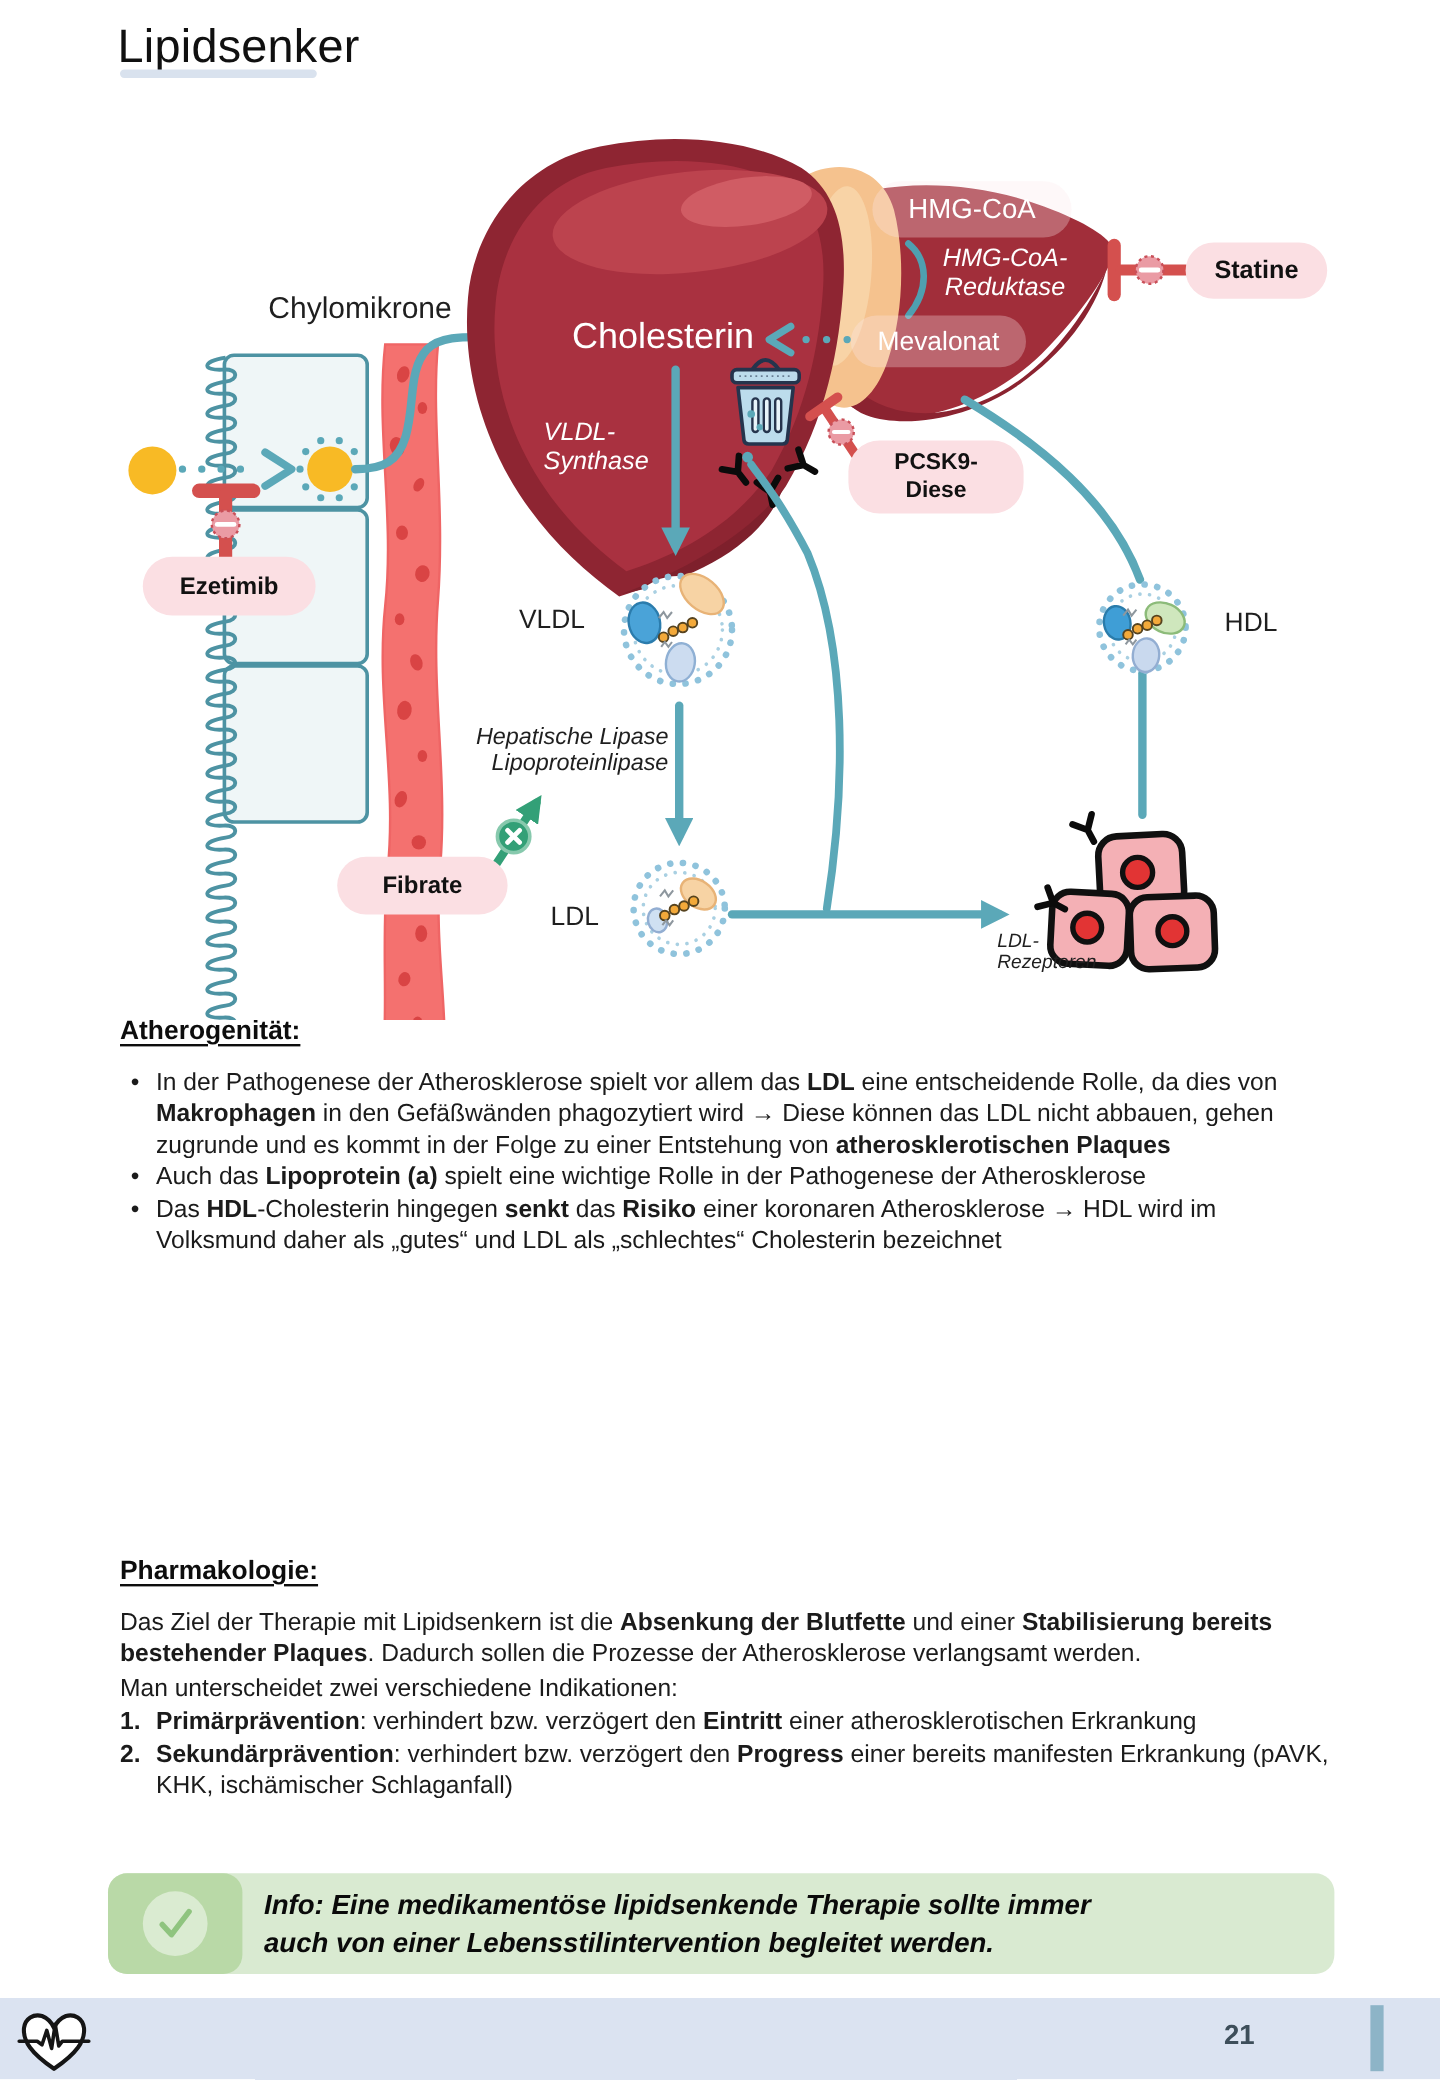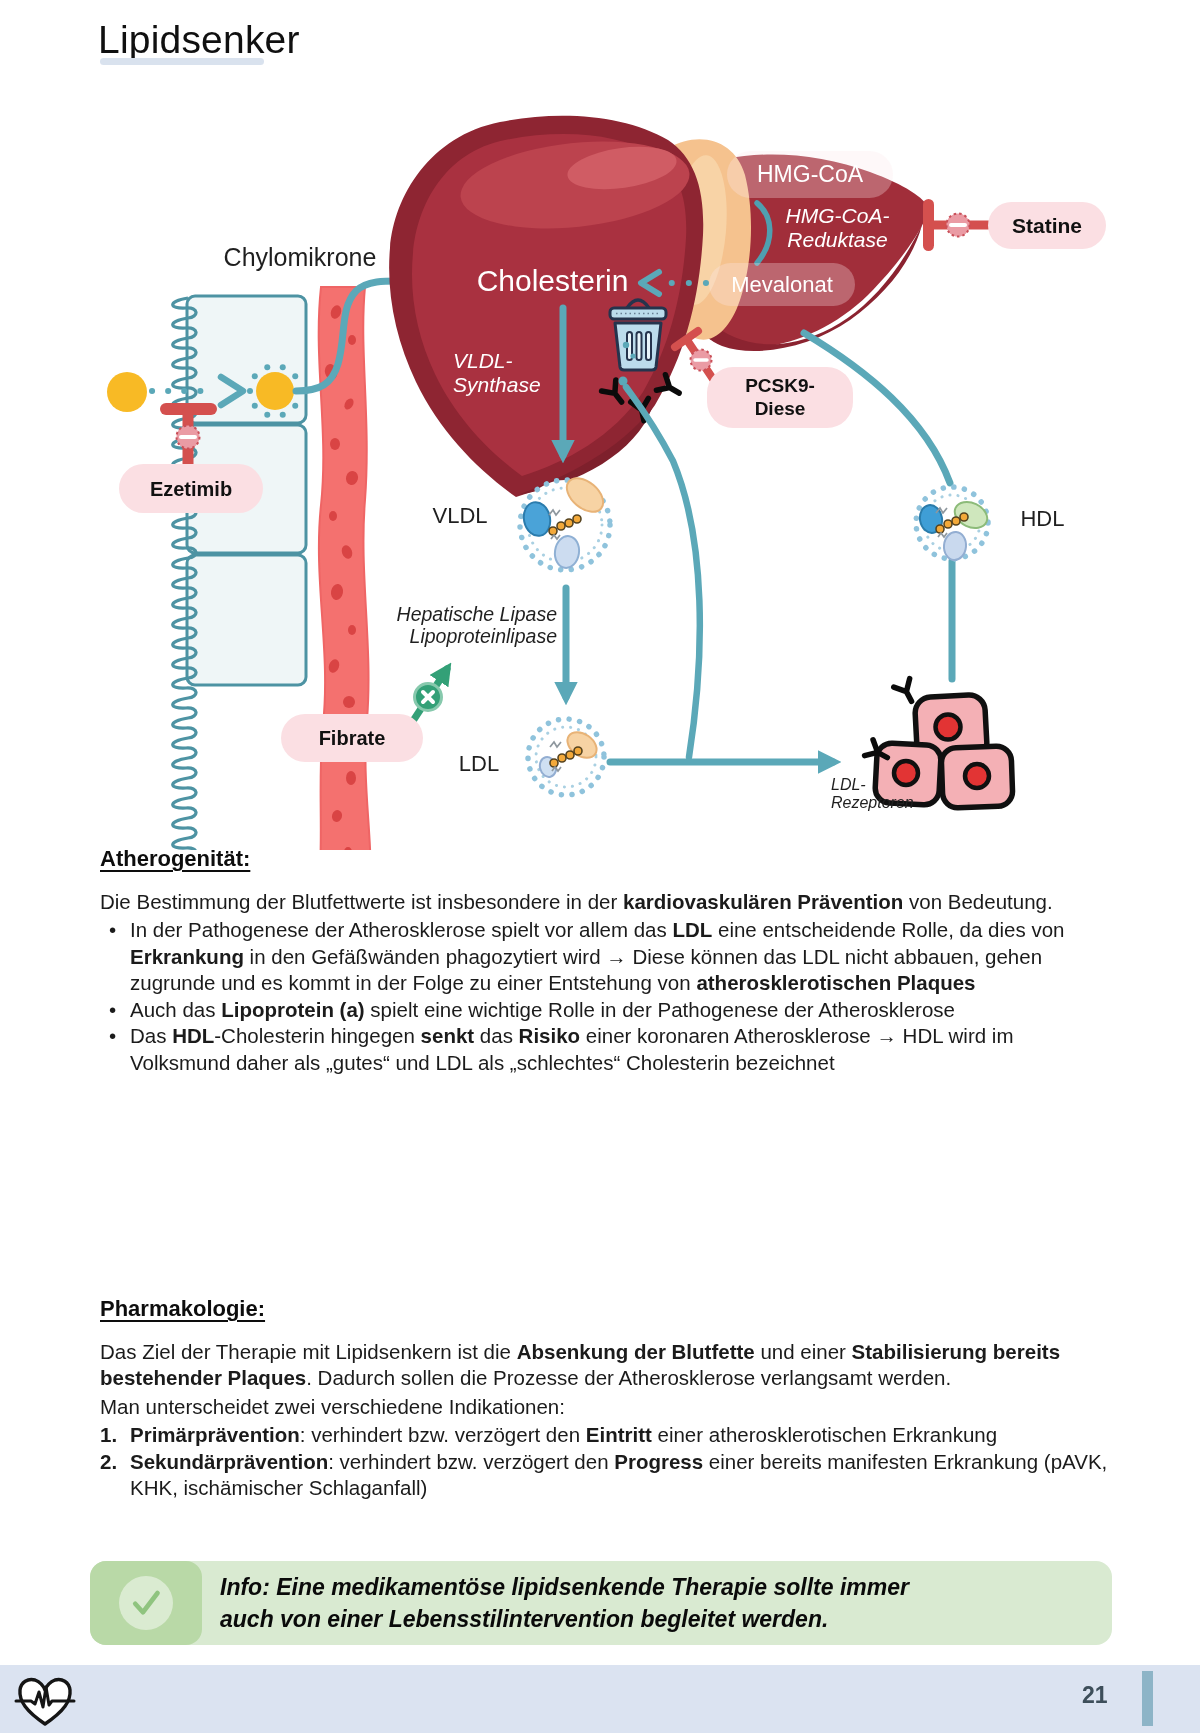--- a/index.html
+++ b/index.html
@@ -31,21 +31,21 @@
   b{font-weight:700;}
   
   #infobox{position:absolute;left:90px;top:1561px;width:1022px;height:84px;background:#d9ead1;border-radius:16px;font-style:italic;}
   #infobox-left{position:absolute;left:0;top:0;width:112px;height:84px;background:#b9d9a7;border-radius:16px;}
   #check-circle{position:absolute;left:29px;top:15px;width:54px;height:54px;border-radius:50%;
                 background:rgba(255,255,255,.48);display:flex;align-items:center;justify-content:center;}
   #infobox-text{position:absolute;left:130px;top:0;width:870px;height:84px;display:flex;align-items:center;
                 font-size:23px;font-weight:700;color:#0a0a0a;line-height:32px;white-space:pre-line;}
   
   #footer{position:absolute;left:0;top:1665px;width:1200px;height:68px;background:#dbe3f1;}
-  #pagenum{position:absolute;left:1082px;top:1682px;font-size:23px;font-weight:800;color:#3d4e5a;}
+  #pagenum{position:absolute;left:1020px;top:1682px;font-size:23px;font-weight:800;color:#3d4e5a;}
   #footer-bar{position:absolute;left:1142px;top:1671px;width:11px;height:55px;background:#8db4c7;}
   #heart{position:absolute;left:14px;top:1674px;}
 </style>
 </head>
 <body>
 
 <div id="page">
 
   <div id="title">Lipidsenker</div>
   <div id="title-underline"></div>
@@ -260,22 +260,21 @@
 Rezeptoren</div>
 
   <div class="pill" style="left:988px;top:202px;width:118px;height:47px;font-size:21px;">Statine</div>
   <div class="pill" style="left:707px;top:367px;width:146px;height:61px;font-size:19px;white-space:pre-line;">PCSK9-
 Diese</div>
   <div class="pill" style="left:119px;top:464px;width:144px;height:49px;font-size:20px;">Ezetimib</div>
   <div class="pill" style="left:281px;top:714px;width:142px;height:48px;font-size:20px;">Fibrate</div>
 
   <div class="section" style="top:846px;">
     <h3>Atherogenität:</h3>
-    <p><span>Die Bestimmung der Blutfettwerte ist insbesondere in der </span><b>kardiovaskulären Prävention</b><span> von Bedeutung.</span></p>
-    <div class="bli"><span><span>In der Pathogenese der Atherosklerose spielt vor allem das </span><b>LDL</b><span> eine entscheidende Rolle, da dies von </span><b>Erkrankung</b><span> in den Gefäßwänden phagozytiert wird → Diese können das LDL nicht abbauen, gehen zugrunde und es kommt in der Folge zu einer Entstehung von </span><b>atherosklerotischen Plaques</b></span></div>
+    <div class="bli"><span><span>In der Pathogenese der Atherosklerose spielt vor allem das </span><b>LDL</b><span> eine entscheidende Rolle, da dies von </span><b>Makrophagen</b><span> in den Gefäßwänden phagozytiert wird → Diese können das LDL nicht abbauen, gehen zugrunde und es kommt in der Folge zu einer Entstehung von </span><b>atherosklerotischen Plaques</b></span></div>
     <div class="bli"><span><span>Auch das </span><b>Lipoprotein (a)</b><span> spielt eine wichtige Rolle in der Pathogenese der Atherosklerose</span></span></div>
     <div class="bli"><span><span>Das </span><b>HDL</b><span>-Cholesterin hingegen </span><b>senkt</b><span> das </span><b>Risiko</b><span> einer koronaren Atherosklerose → HDL wird im Volksmund daher als „gutes“ und LDL als „schlechtes“ Cholesterin bezeichnet</span></span></div>
   </div>
 
   <div class="section" style="top:1296px;">
     <h3>Pharmakologie:</h3>
     <p><span>Das Ziel der Therapie mit Lipidsenkern ist die </span><b>Absenkung der Blutfette</b><span> und einer </span><b>Stabilisierung bereits bestehender Plaques</b><span>. Dadurch sollen die Prozesse der Atherosklerose verlangsamt werden.</span></p>
     <p>Man unterscheidet zwei verschiedene Indikationen:</p>
     <div class="oli">
       <span class="num">1.</span>

